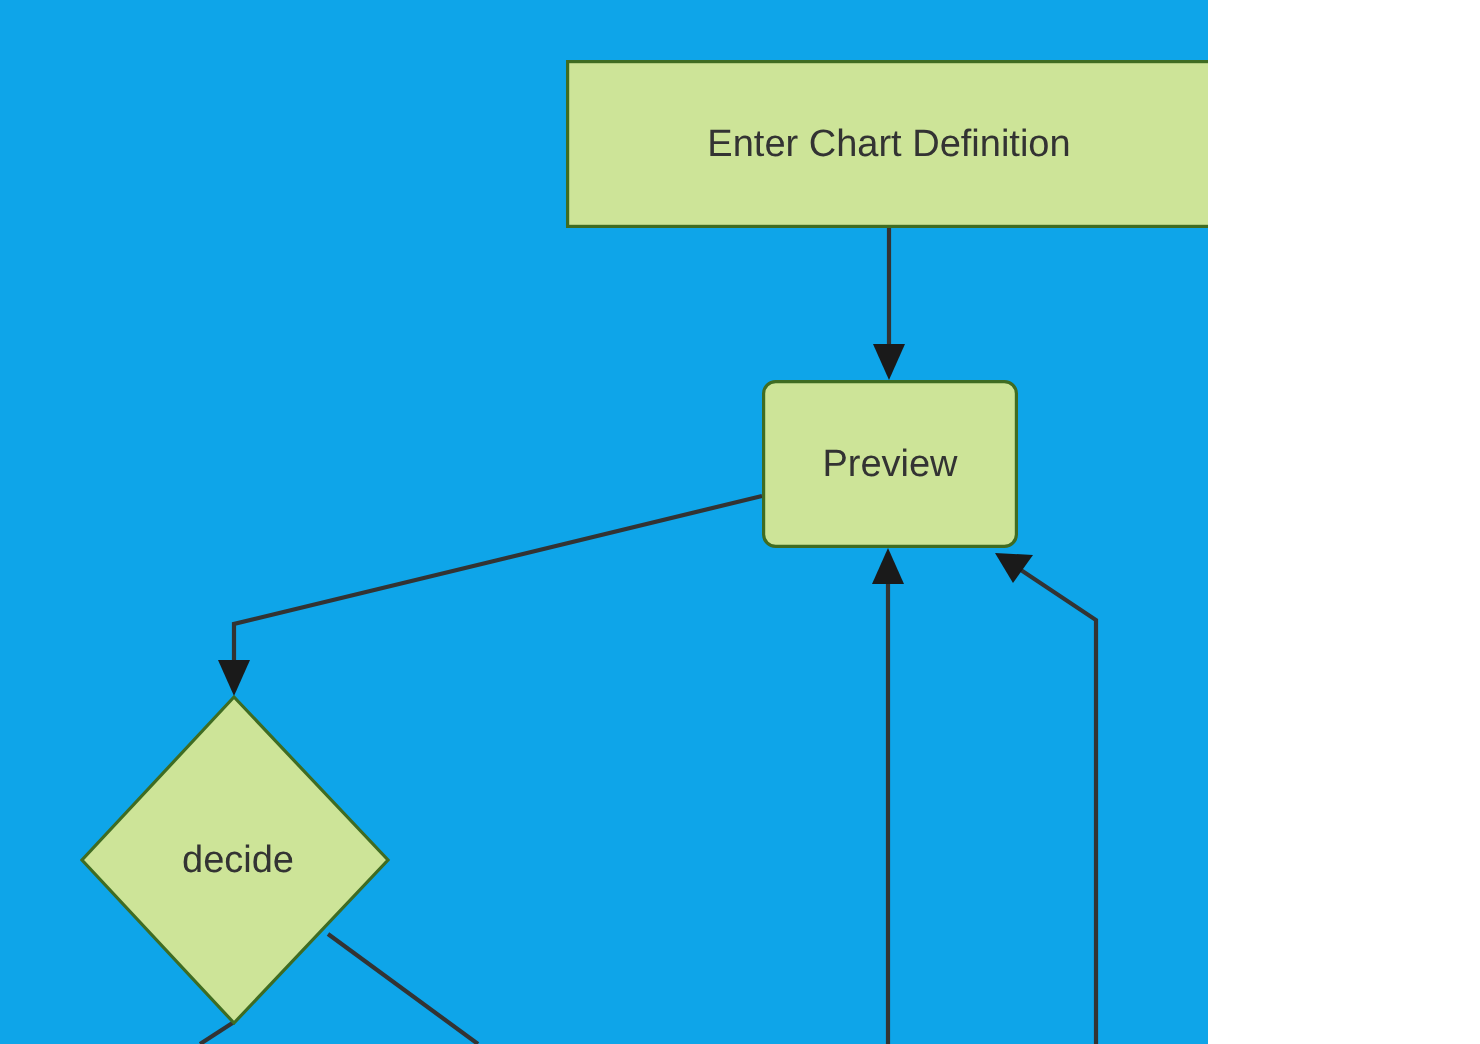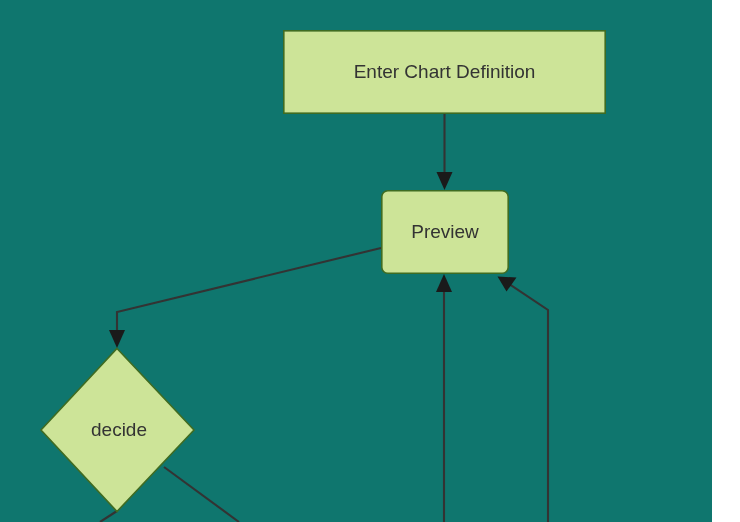--- a/index.html
+++ b/index.html
@@ -2,23 +2,23 @@
 <html><head>
 <meta charset="utf-8">
 <style>
   html, body {
     margin: 0;
     padding: 0;
     background: #ffffff;
   }
   #stage {
     position: relative;
-    width: 712px;
+    width: 604px;
     height: 522px;
-    background: #0f766e;
+    background: #0ea5e9;
     overflow: hidden;
     font-family: "Liberation Sans", "DejaVu Sans", sans-serif;
   }
   #flow-svg {
     position: absolute;
     left: 0;
     top: 0;
     width: 740px;
     height: 522px;
     display: block;

